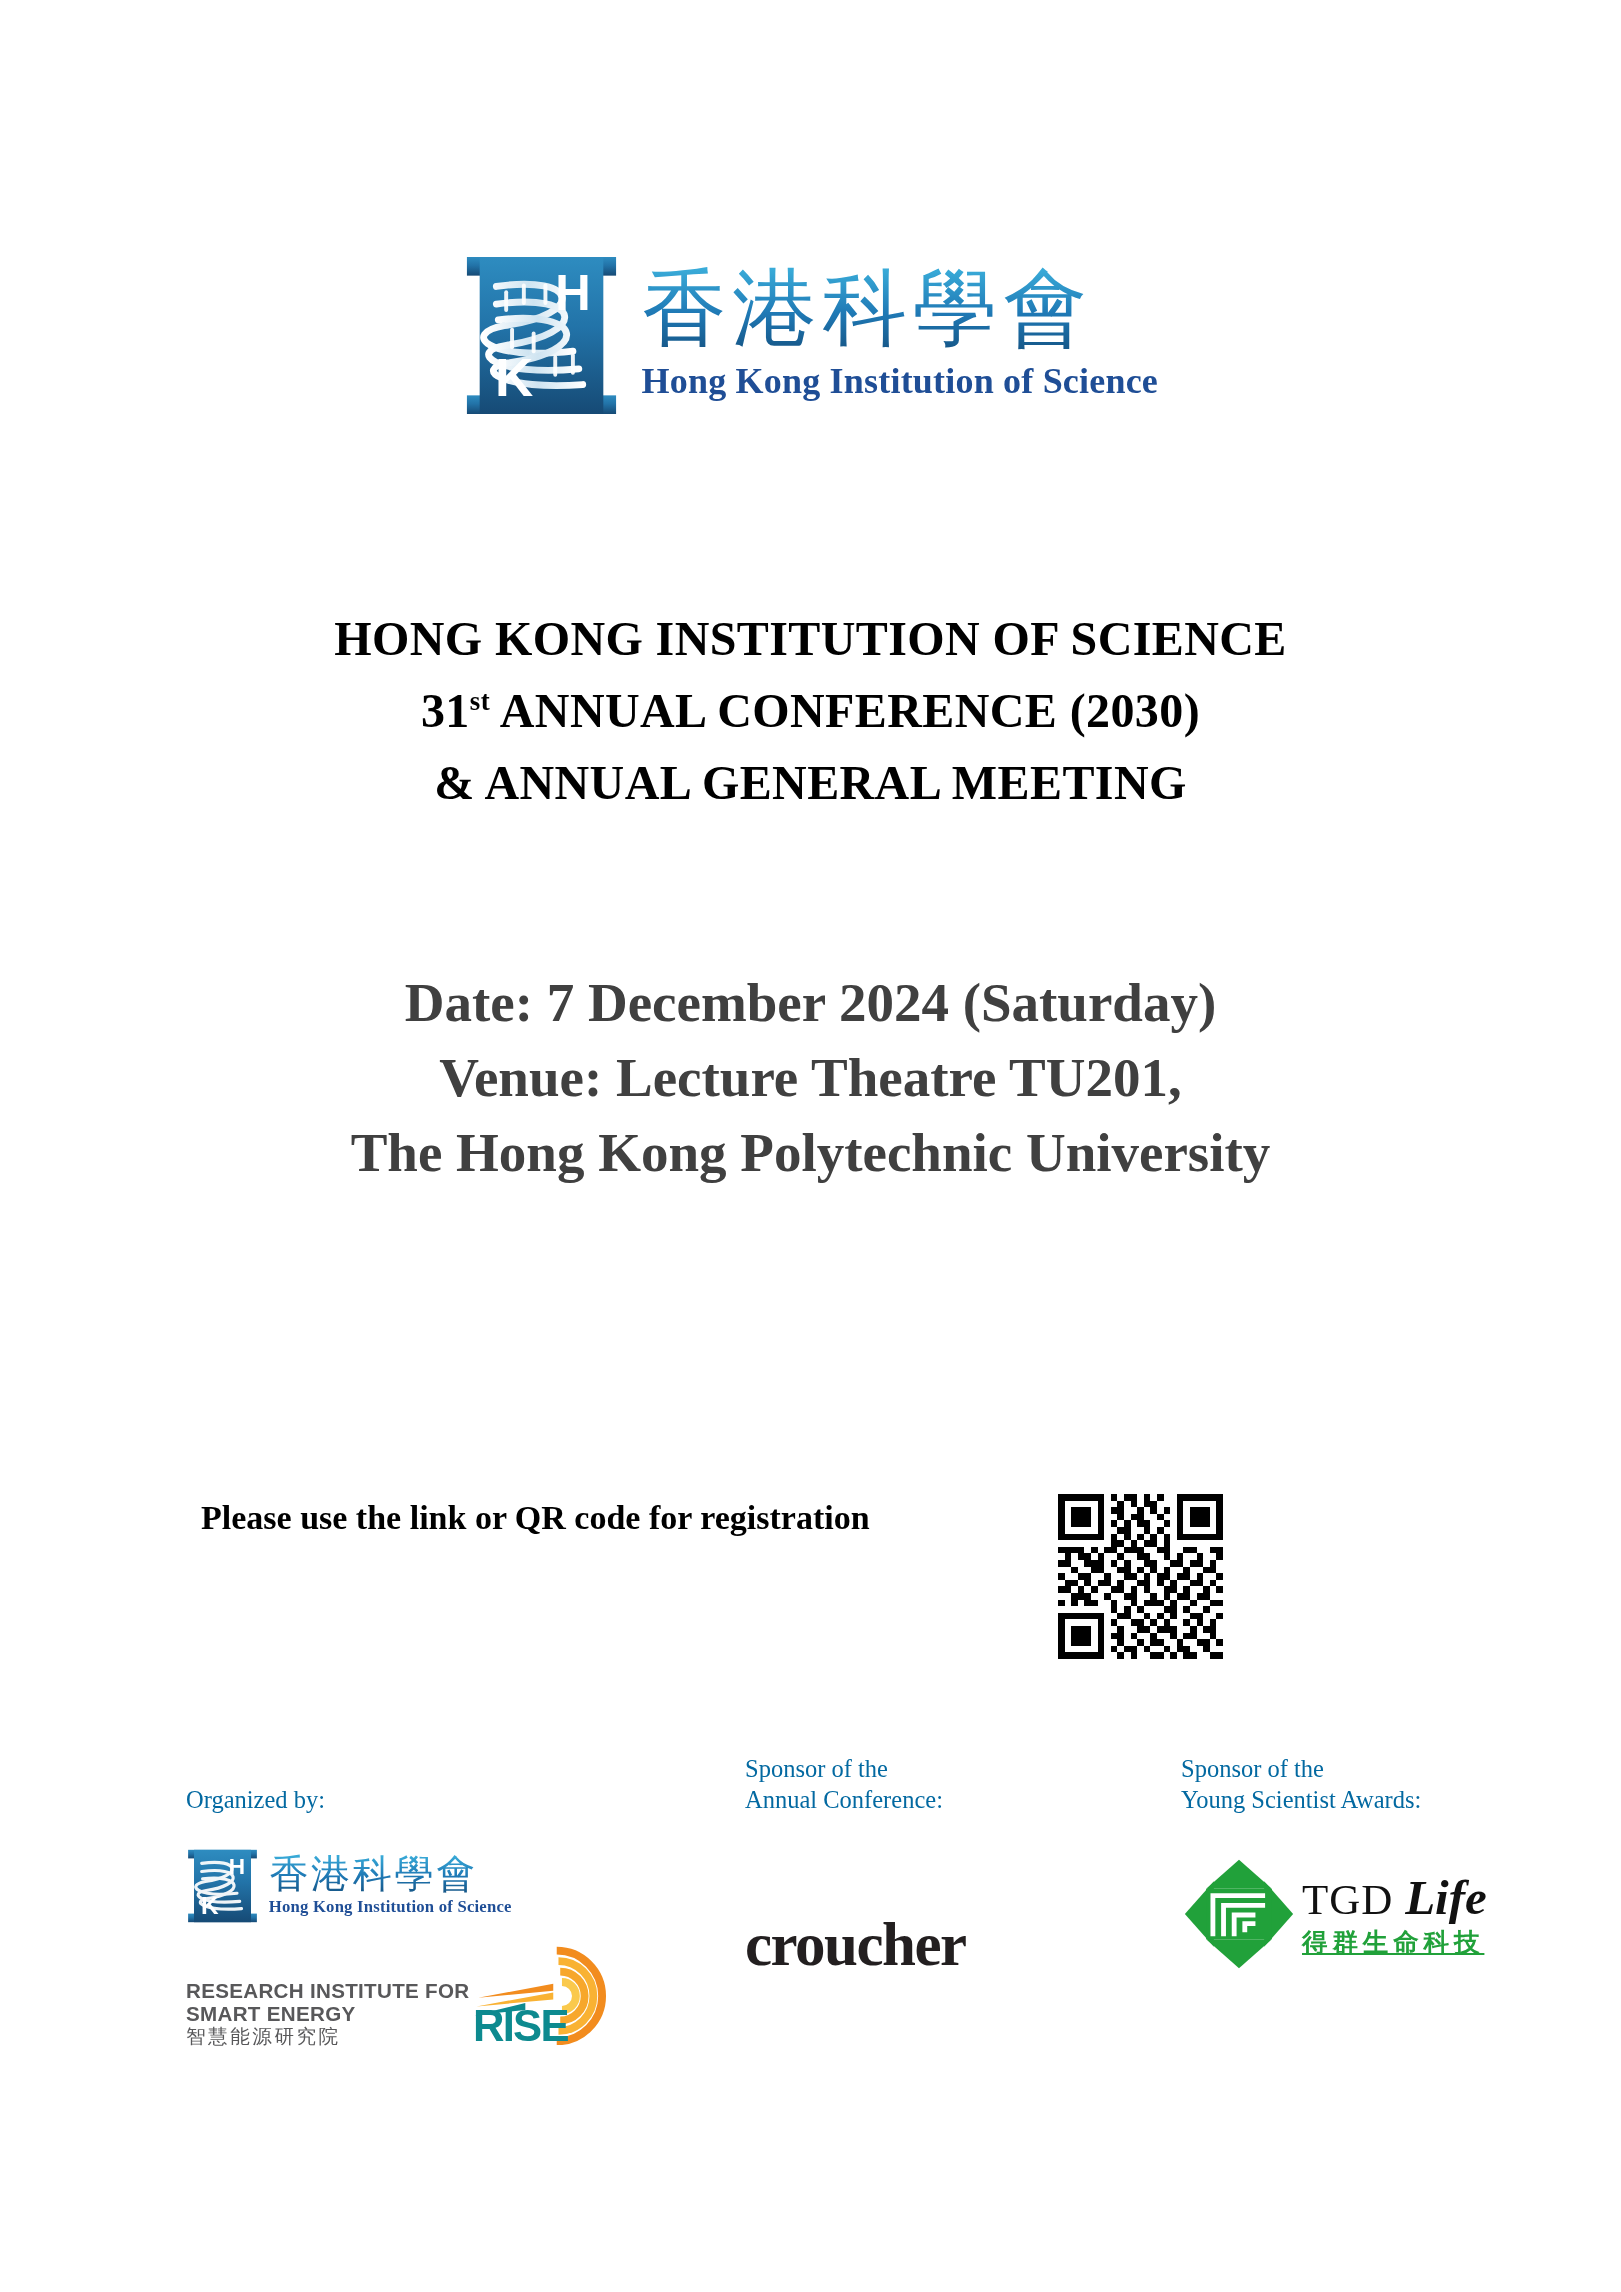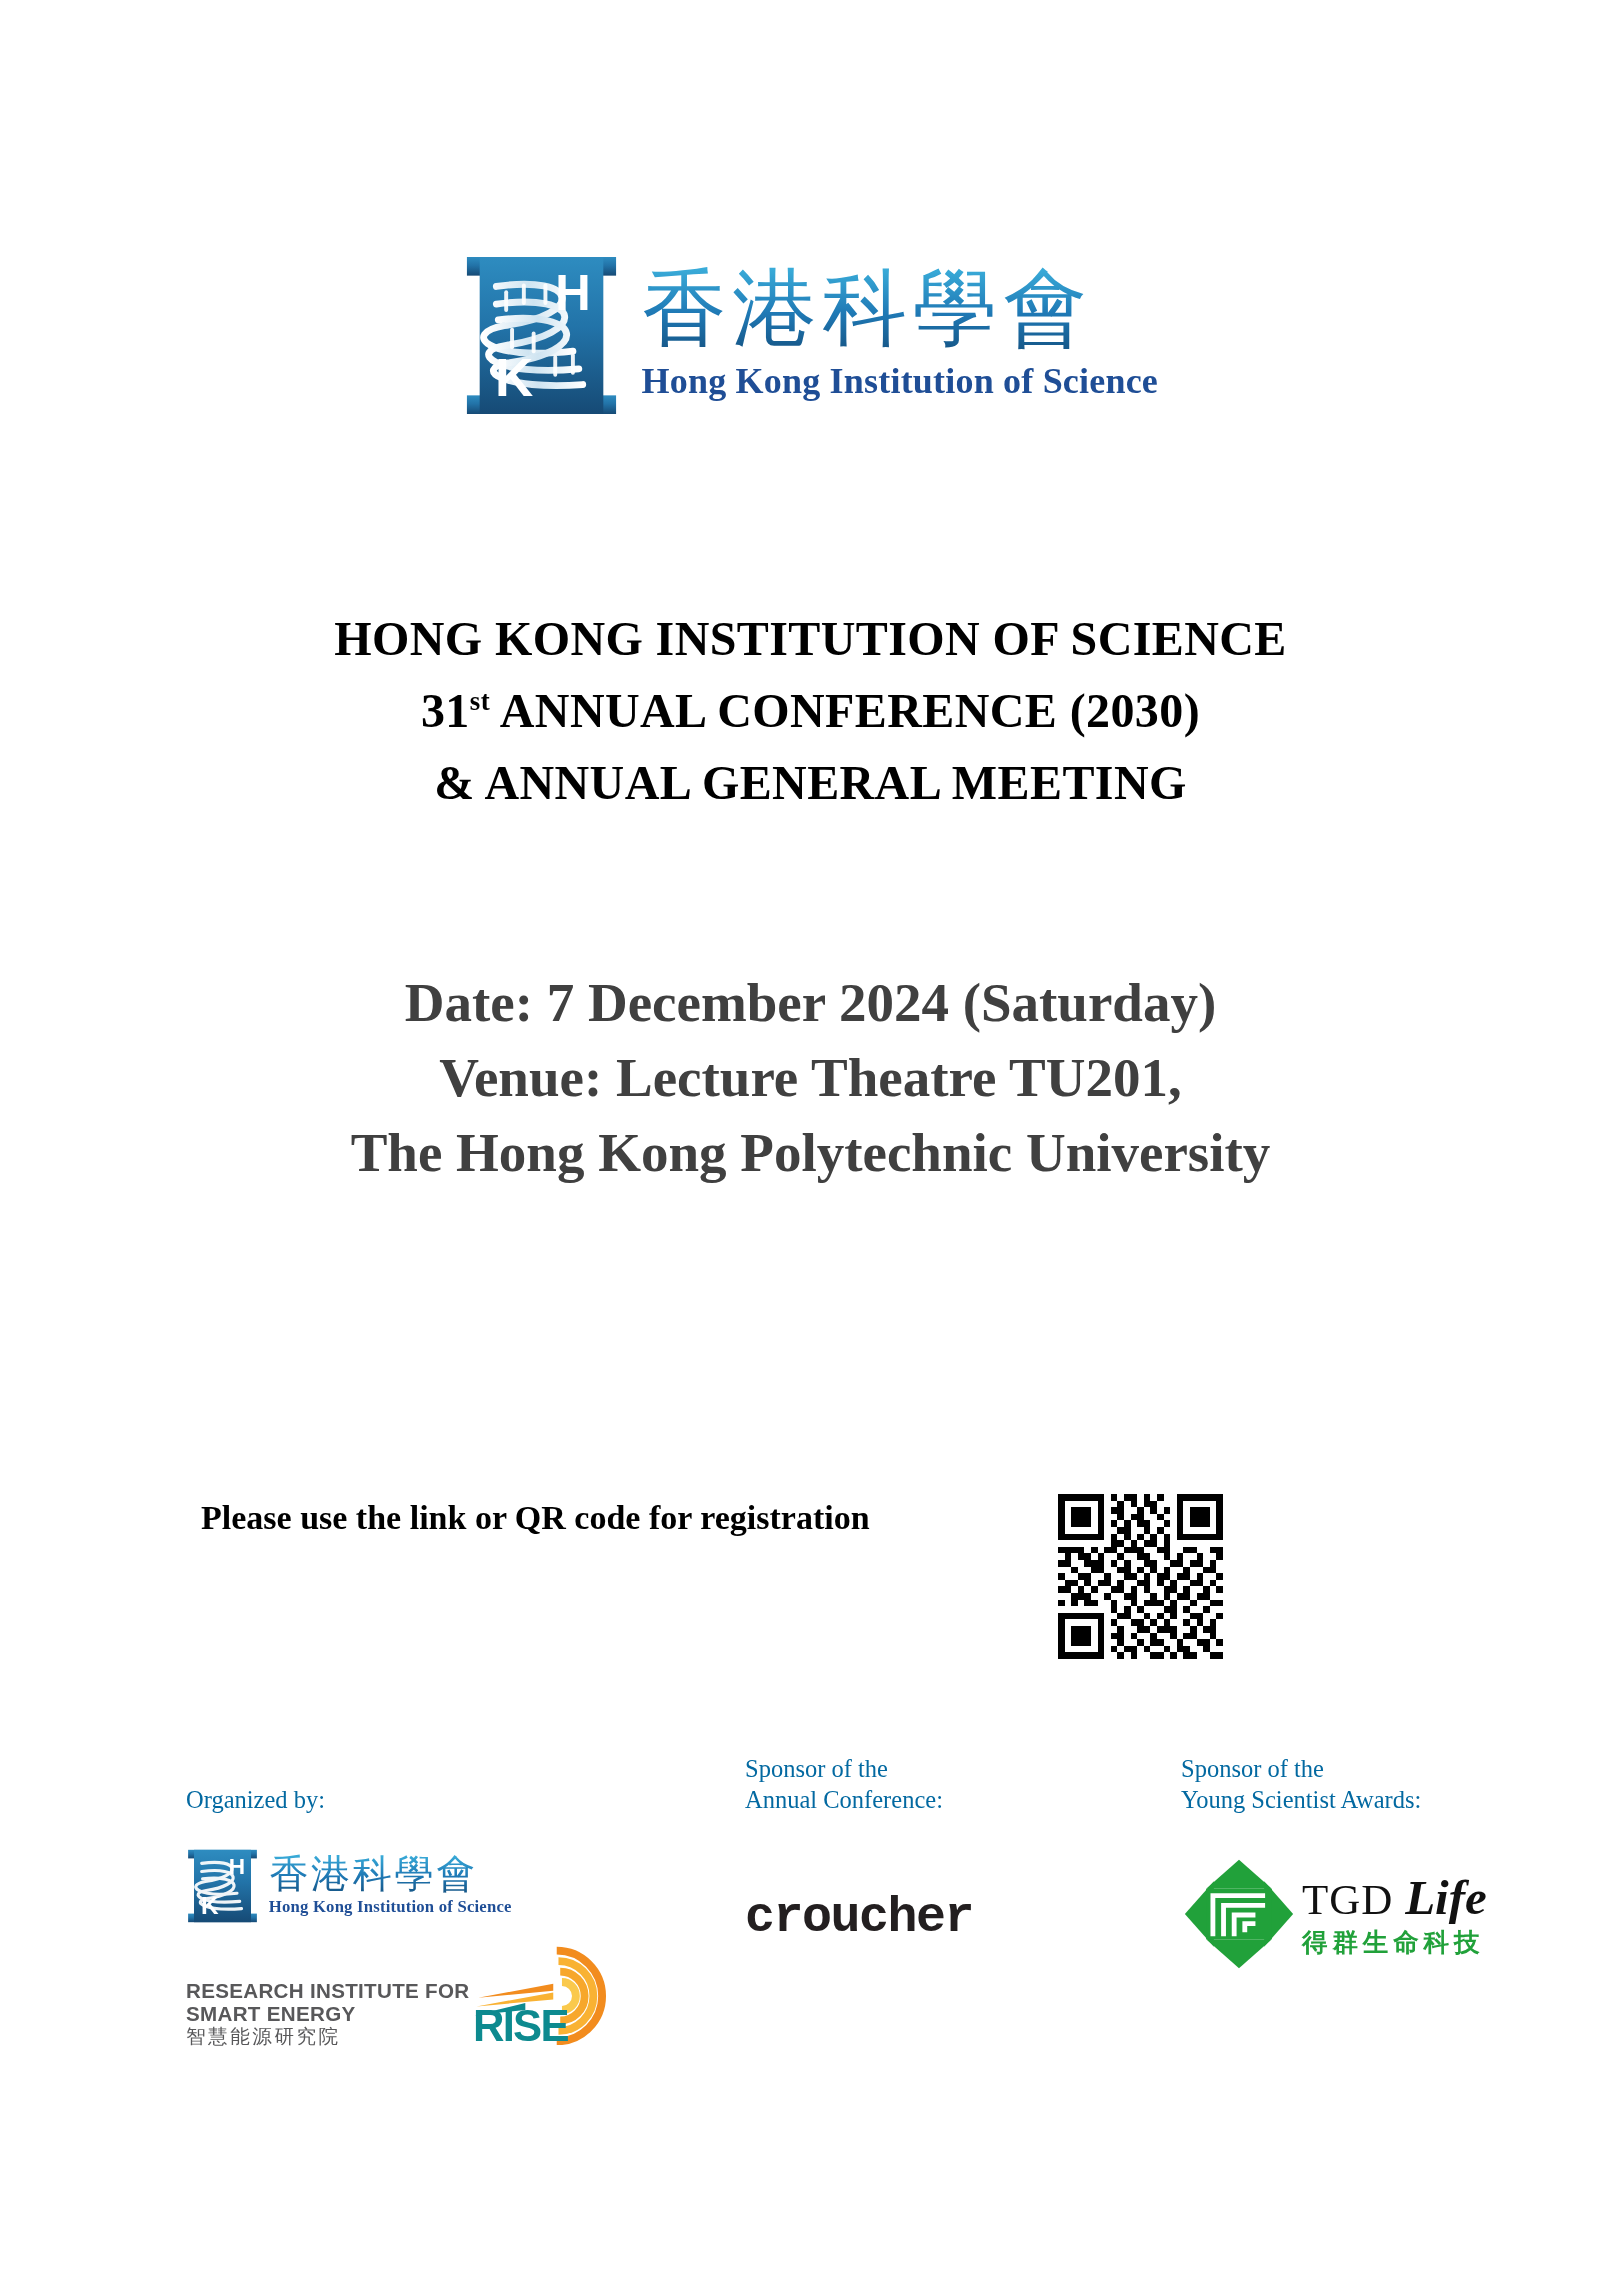--- a/index.html
+++ b/index.html
@@ -197,24 +197,24 @@
     font-size: 19.6px;
     line-height: 23.5px;
     letter-spacing: 2.5px;
     color: #58585a;
     white-space: nowrap;
   }
   #rise-mark { flex: 0 0 auto; }
 
   
   #croucher-wordmark {
-    margin-top: 65px;
-    font-family: Liberation Mono, monospace;
+    margin-top: 92px;
+    font-family: Liberation Serif, serif;
     font-weight: bold;
-    font-size: 50px;
+    font-size: 61px;
     line-height: 76px;
     letter-spacing: -1.5px;
     color: #231f20;
     white-space: nowrap;
   }
 
   
   #tgd-logo {
     margin-top: 41px;
     display: flex;
@@ -244,20 +244,21 @@
   }
   #tgd-cn {
     font-family: "Liberation Sans", "DejaVu Sans", sans-serif;
     font-weight: bold;
     font-size: 25.5px;
     line-height: 31px;
     letter-spacing: 4.9px;
     color: #21a13a;
     margin-top: 3.9px;
     white-space: nowrap;
+    text-decoration: underline;
   }
 </style>
 </head>
 <body>
 
 <div id="page">
 
   <div id="header-logo">
     <div class="hkis-logo">
 

